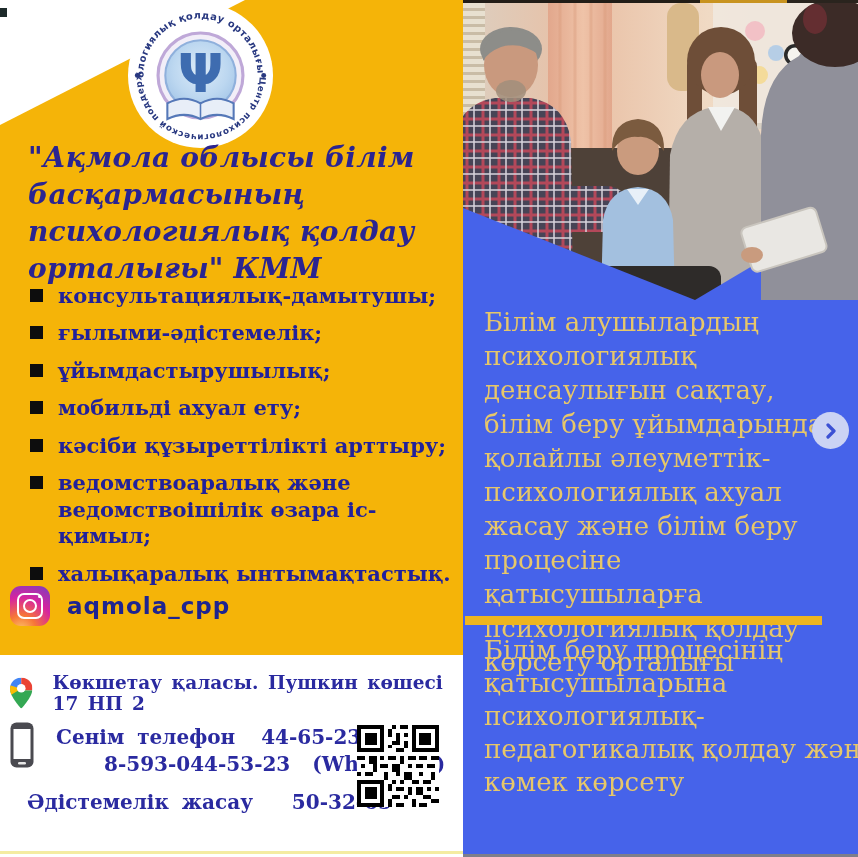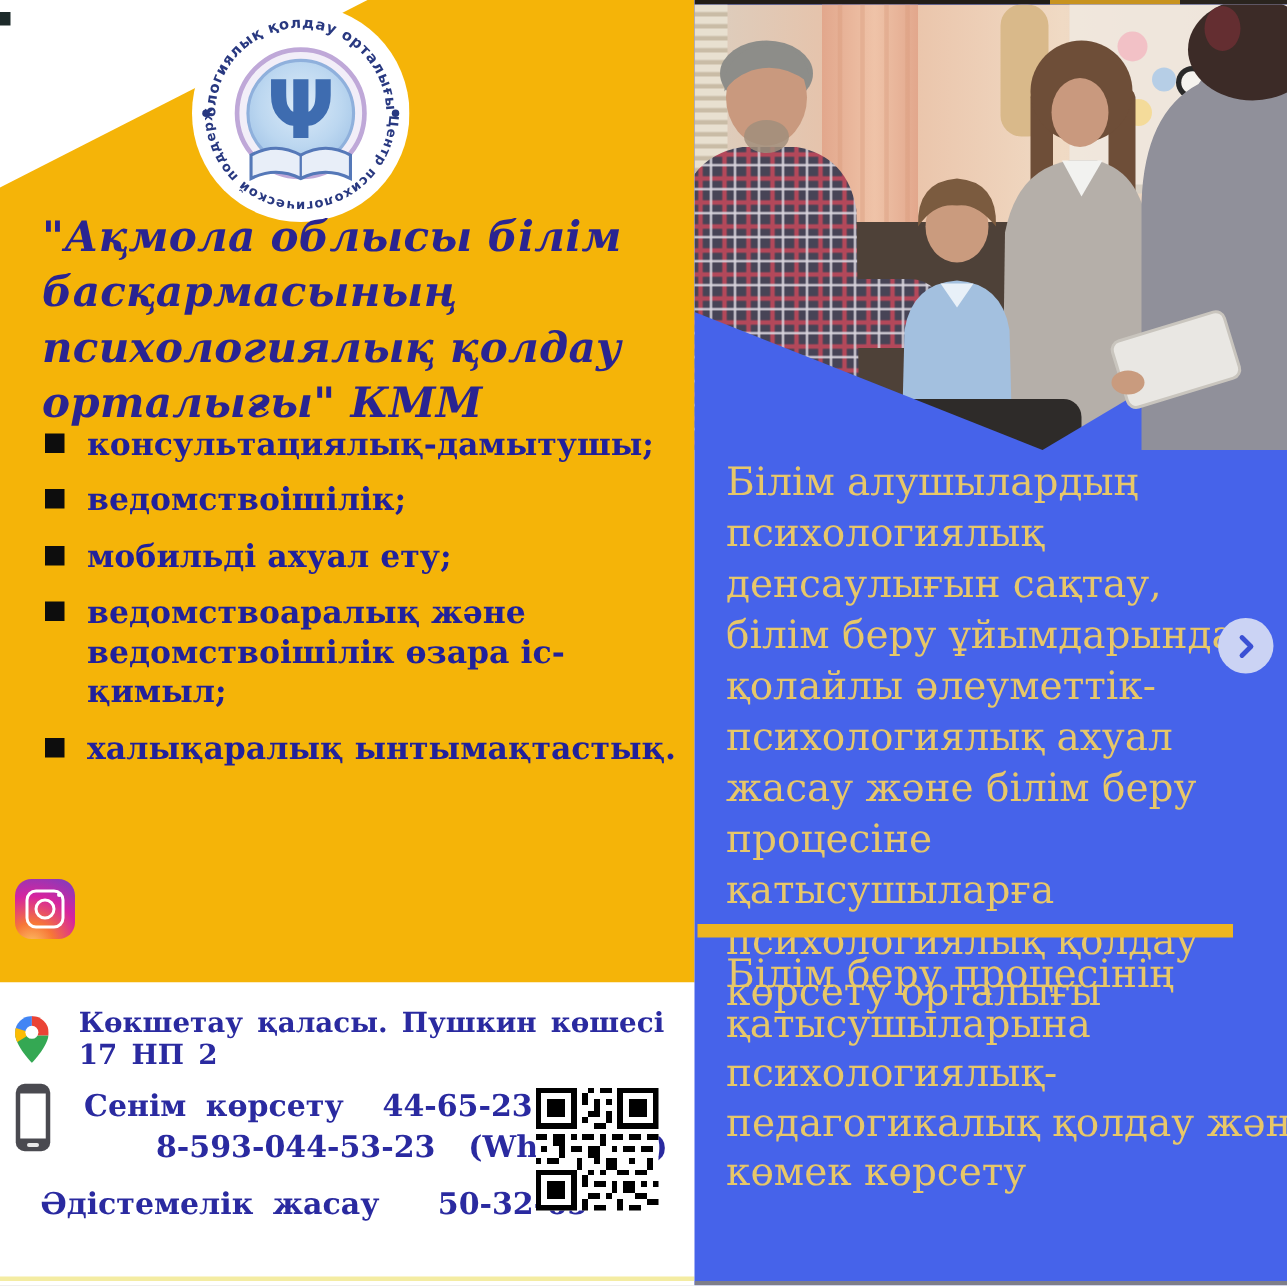--- a/index.html
+++ b/index.html
@@ -94,42 +94,51 @@
 
     <h1 class="title">"Ақмола облысы білім басқармасының психологиялық қолдау  орталығы" КММ</h1>
 
     <ul class="services">
       <li>
           <span class="bullet-square"></span>
           <span class="svc-text">консультациялық-дамытушы;</span>
         </li>
       <li>
           <span class="bullet-square"></span>
-          <span class="svc-text">ведомствоішілік;</span>
+          <span class="svc-text">ғылыми-әдістемелік;</span>
+        </li>
+      <li>
+          <span class="bullet-square"></span>
+          <span class="svc-text">ұйымдастырушылық;</span>
         </li>
       <li>
           <span class="bullet-square"></span>
           <span class="svc-text">мобильді ахуал ету;</span>
+        </li>
+      <li>
+          <span class="bullet-square"></span>
+          <span class="svc-text">кәсіби құзыреттілікті арттыру;</span>
         </li>
       <li>
           <span class="bullet-square"></span>
           <span class="svc-text">ведомствоаралық және ведомствоішілік өзара іс-қимыл;</span>
         </li>
       <li>
           <span class="bullet-square"></span>
           <span class="svc-text">халықаралық ынтымақтастық.</span>
         </li>
     </ul>
 
     <div class="insta-row">
       <div class="insta-icon">
         <span class="frame"></span>
           <span class="lens"></span>
           <span class="dot"></span>
       </div>
+      <span class="insta-label">aqmola_cpp</span>
     </div>
 
     <div class="contact-section">
       <div class="address-row">
         <svg width="27" height="38" viewBox="0 0 26 36">
           <defs>
               <clipPath id="pinClip">
             <path d="M13 0 C5.8 0 0 5.8 0 13 c0 9.7 13 23 13 23 s13 -13.3 13 -23 C26 5.8 20.2 0 13 0 Z"></path>
           </clipPath>
             </defs>
@@ -144,21 +153,21 @@
         <span class="address-text">Көкшетау  қаласы. Пушкин көшесі 17 НП 2</span>
       </div>
 
       <svg class="phone-icon" width="26" height="48" viewBox="0 0 26 48">
         <rect x="1.5" y="1.5" width="23" height="45" rx="6" fill="#4A4A50"></rect>
         <rect x="4.5" y="8" width="17" height="30" fill="#FFFFFF"></rect>
         <rect x="9" y="41" width="8" height="2.6" rx="1.3" fill="#E8E8E8"></rect>
       </svg>
 
       <div class="trust-line">
-        <span>Сенім  көрсету</span>&nbsp;&nbsp;<span>44-65-23</span>
+        <span>Сенім  телефон</span>&nbsp;&nbsp;<span>44-65-23</span>
       </div>
       <div class="whatsapp-line">
         <span>8-593-044-53-23</span>&nbsp;&nbsp;<span>(WhatsApp)</span>
       </div>
       <div class="method-line">
         <span>Әдістемелік жасау</span>&nbsp;&nbsp;&nbsp;<span>50-32-65</span>
       </div>
 
       <div class="qr-wrap">
         <svg width="82" height="82" viewBox="0 0 21 21" shape-rendering="crispEdges">

